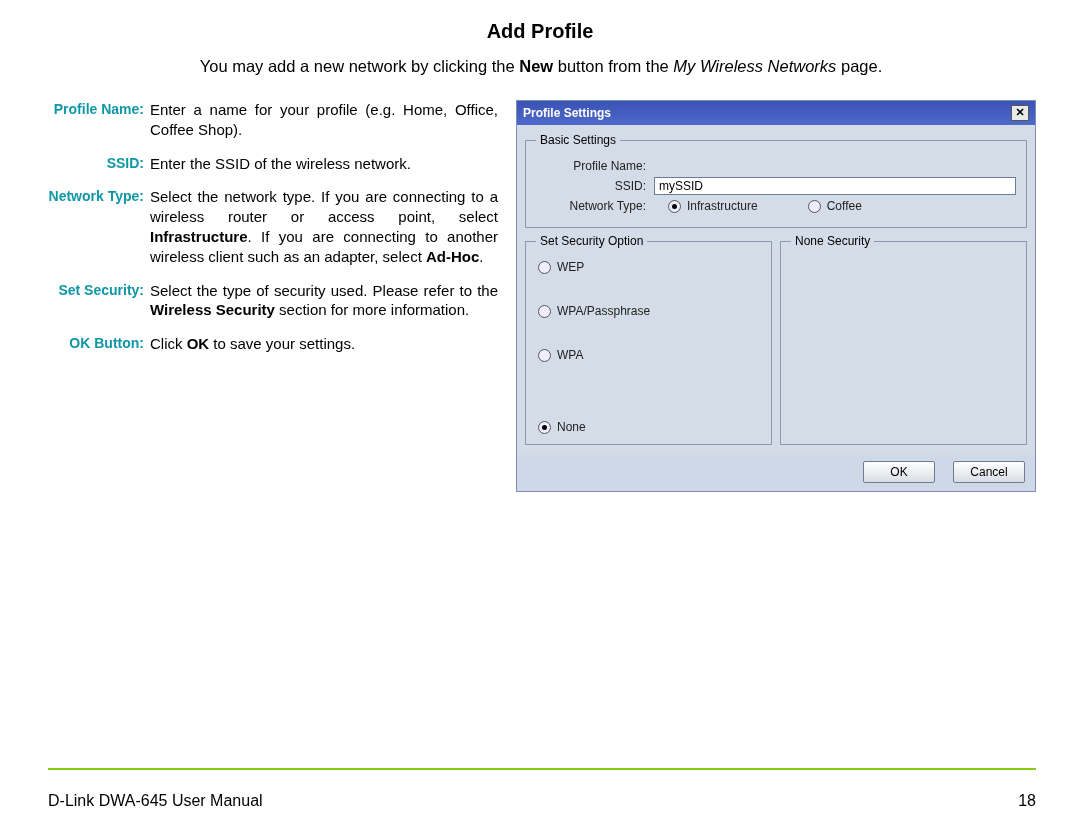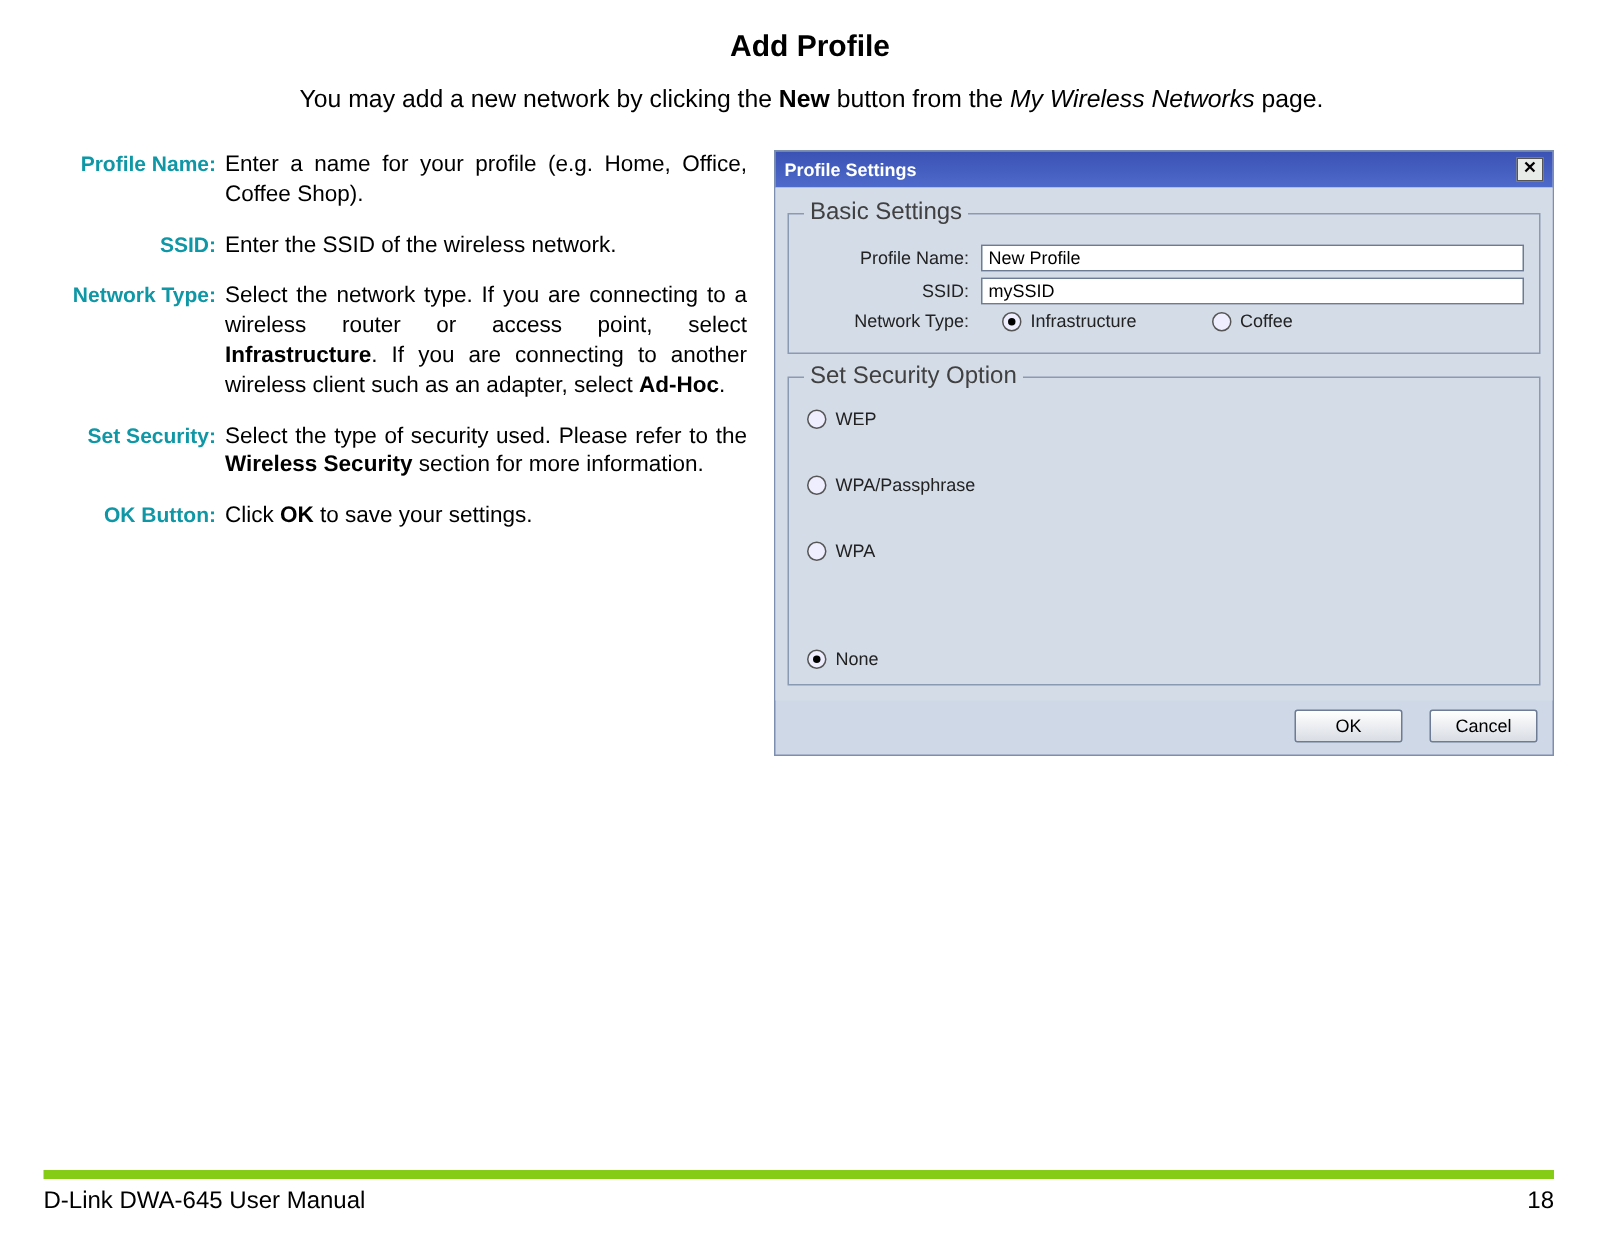--- a/index.html
+++ b/index.html
@@ -14,34 +14,34 @@
   .defrow{display:flex;margin-bottom:14px;font-size:15px;line-height:1.32;}
   .defterm{flex:0 0 100px;text-align:right;padding-right:6px;color:#0f97a6;font-weight:700;font-size:14px;}
   .defdesc{flex:1;text-align:justify;}
   .defdesc b{font-weight:700;}
   
   .dialog{flex:1;border:1px solid #7c8fb1;background:#cfd8e6;font-family:Tahoma,Arial,sans-serif;position:relative;}
   .dlg-title{background:linear-gradient(#3a52b3,#4e6acb);color:#fff;font-weight:700;font-size:12px;padding:4px 6px;display:flex;justify-content:space-between;align-items:center;}
   .dlg-close{width:16px;height:14px;background:#e8ece8;border:1px solid #555;color:#000;font-size:11px;line-height:12px;text-align:center;font-weight:700;}
   .dlg-body{background:#d4dce8;padding:8px 8px 4px 8px;}
   fieldset.win{border:1px solid #8a9ab2;background:#d4dce8;margin:0 0 6px 0;padding:8px 10px 10px 10px;font-size:12px;color:#222;}
-  fieldset.win legend{padding:0 4px;font-size:16px;color:#404040;}
+  fieldset.win legend{padding:0 4px;font-size:12px;color:#000000;}
   .form-row{display:flex;align-items:center;margin:4px 0;}
   .form-row label{width:110px;text-align:right;padding-right:8px;font-size:12px;}
   .form-row input[type=text]{flex:1;height:18px;border:1px solid #6d7c94;background:#fff;font-size:12px;padding:1px 4px;box-sizing:border-box;}
   .radio-inline{display:flex;gap:50px;padding-left:14px;}
   .radio-opt{display:flex;align-items:center;gap:6px;font-size:12px;}
   .radio-dot{width:11px;height:11px;border:1px solid #555;border-radius:50%;background:#eef;display:inline-flex;align-items:center;justify-content:center;}
   .radio-dot.sel::after{content:"";width:5px;height:5px;background:#000;border-radius:50%;}
   .sec-pair{display:flex;gap:8px;}
   .sec-pair fieldset{flex:1;min-height:160px;}
   .vlist{display:flex;flex-direction:column;gap:30px;padding:4px 2px 0 2px;}
   .dlg-buttons{display:flex;justify-content:flex-end;gap:18px;padding:6px 10px 8px 0;}
   button.winbtn{width:72px;height:22px;font-size:12px;border:1px solid #6d7c94;background:linear-gradient(#fff,#d9dde4);border-radius:2px;}
-  .footer{position:absolute;left:29px;right:44px;bottom:24px;border-top:6px solid #84cc16;padding-top:6px;display:flex;justify-content:space-between;font-family:"Helvetica Neue",Arial,sans-serif;font-size:16px;}
+  .footer{position:absolute;left:48px;right:44px;bottom:24px;border-top:2px solid #84cc16;padding-top:22px;display:flex;justify-content:space-between;font-family:"Helvetica Neue",Arial,sans-serif;font-size:16px;}
 </style>
 </head>
 <body>
 
 <div class="page">
 
   <h1 class="title">Add Profile</h1>
 
   <p class="intro">
     <span>You may add a new network by clicking the </span><span class="bold">New</span><span> button from the </span><span class="ital">My Wireless Networks</span><span> page.</span>
@@ -74,21 +74,20 @@
     <div class="dialog">
       <div class="dlg-title">
         <span>Profile Settings</span>
         <span class="dlg-close">✕</span>
       </div>
       <div class="dlg-body">
         <fieldset class="win">
           <legend>Basic Settings</legend>
           <div class="form-row">
             <label>Profile Name:</label>
-            <input type="text" value="New Profile" style="">
           </div>
           <div class="form-row">
             <label>SSID:</label>
             <input type="text" value="mySSID" style="">
           </div>
           <div class="form-row">
             <label>Network Type:</label>
             <div class="radio-inline">
               <span class="radio-opt">
                   <span class="radio-dot sel"></span>
@@ -117,20 +116,23 @@
                 <span class="radio-opt">
                   <span class="radio-dot"></span>
                   <span>WPA</span>
                 </span>
                 <span class="radio-opt" style="margin-top: 28px;">
                   <span class="radio-dot sel"></span>
                   <span>None</span>
                 </span>
               </div>
           </fieldset>
+          <fieldset class="win">
+            <legend>None Security</legend>
+          </fieldset>
         </div>
       </div>
       <div class="dlg-buttons">
         <button class="winbtn">OK</button>
         <button class="winbtn">Cancel</button>
       </div>
     </div>
   </div>
 
   <div class="footer">

